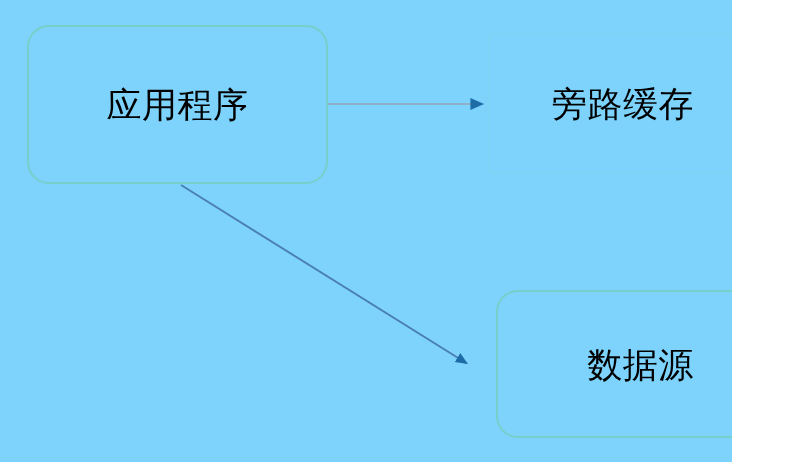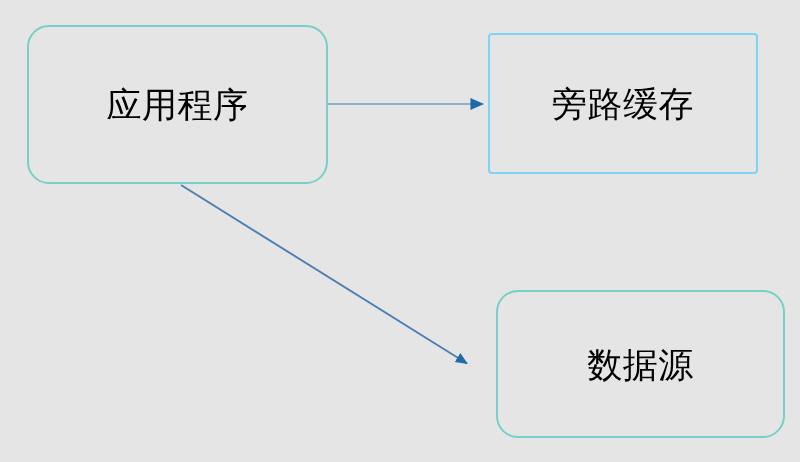--- a/index.html
+++ b/index.html
@@ -5,23 +5,23 @@
   html, body {
     margin: 0;
     padding: 0;
     background: #ffffff;
   }
   body {
     font-family: "Liberation Sans", "DejaVu Sans", sans-serif;
   }
   #canvas {
     position: relative;
-    width: 800px;
+    width: 732px;
     height: 462px;
-    background: #e5e5e5;
+    background: #7dd3fc;
     overflow: hidden;
   }
   #edge-layer {
     position: absolute;
     left: 0;
     top: 0;
     width: 800px;
     height: 462px;
     pointer-events: none;
   }

